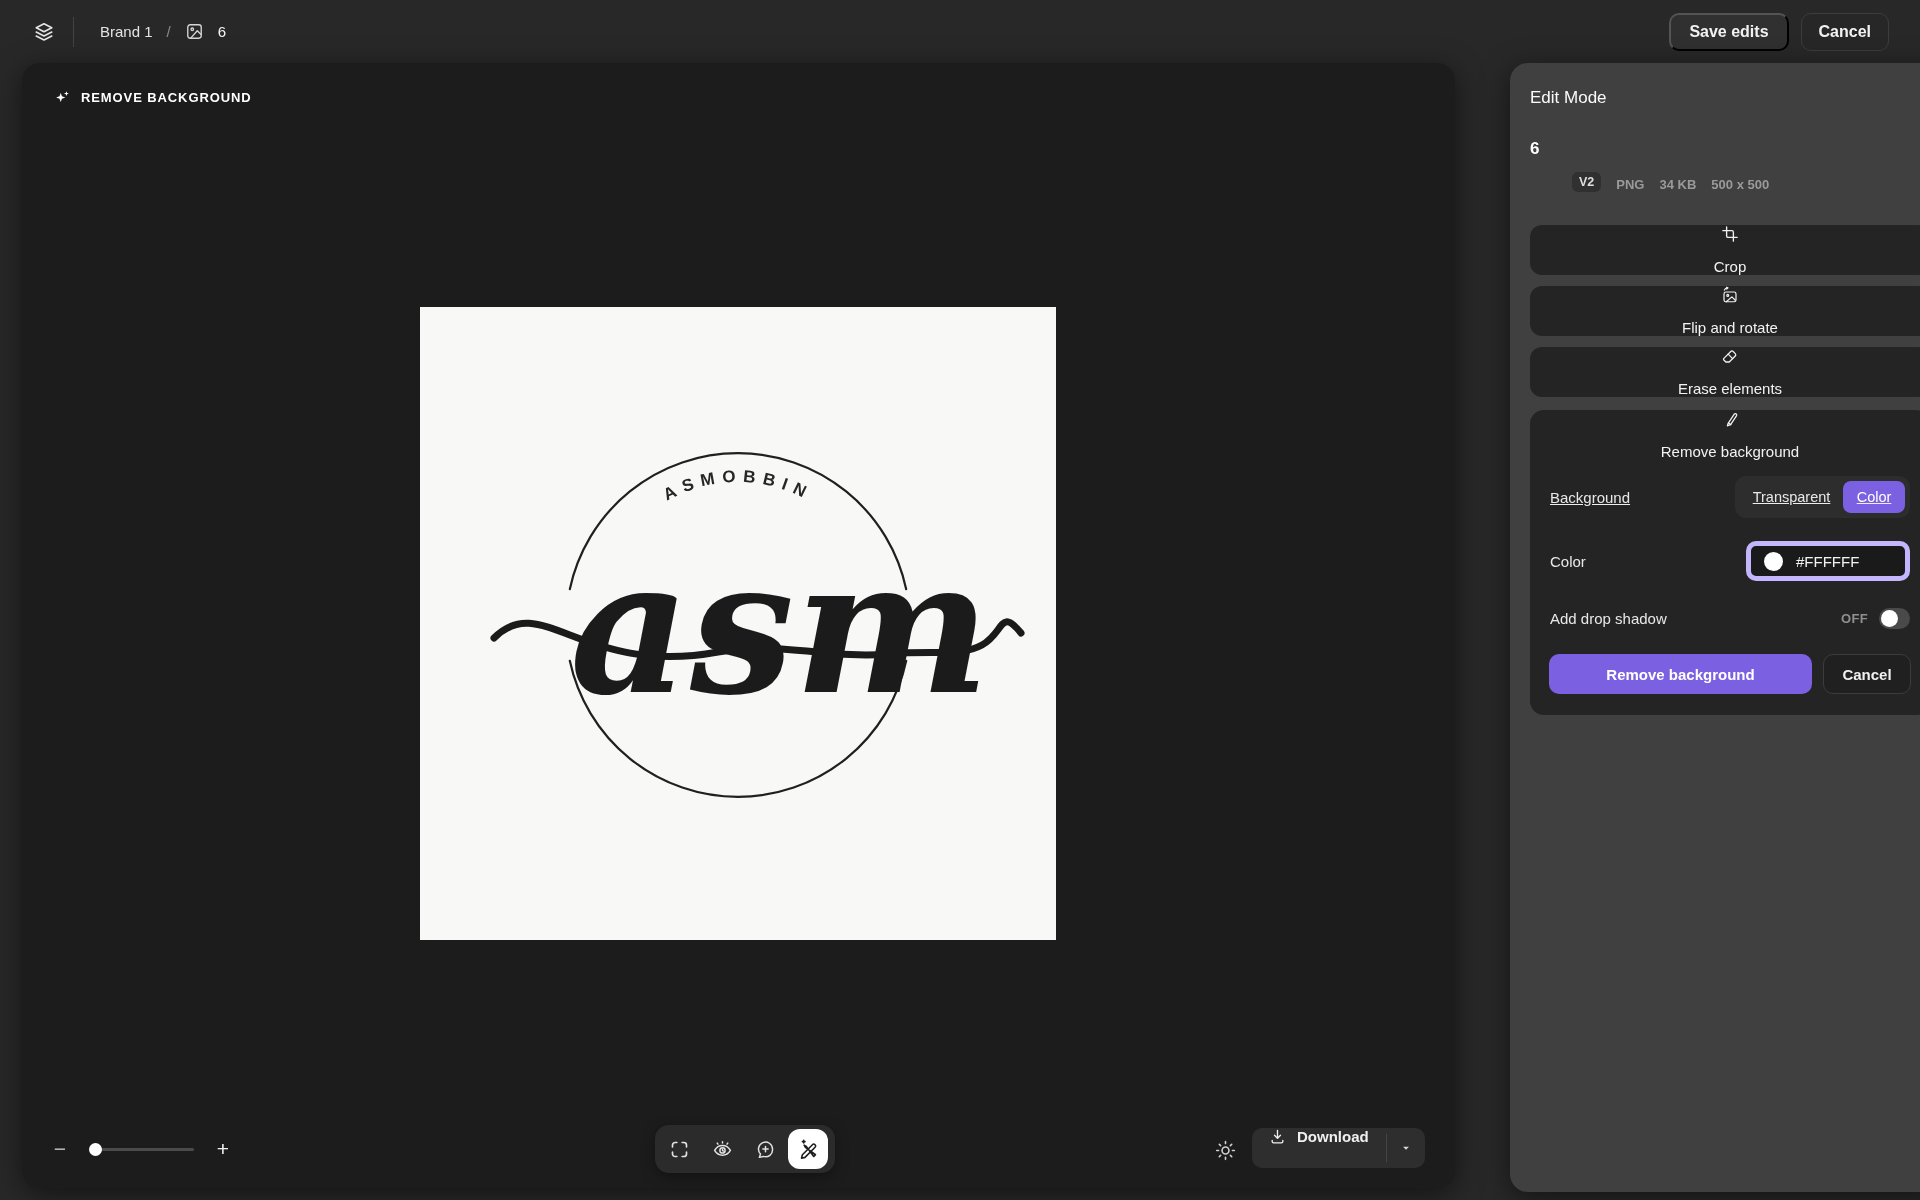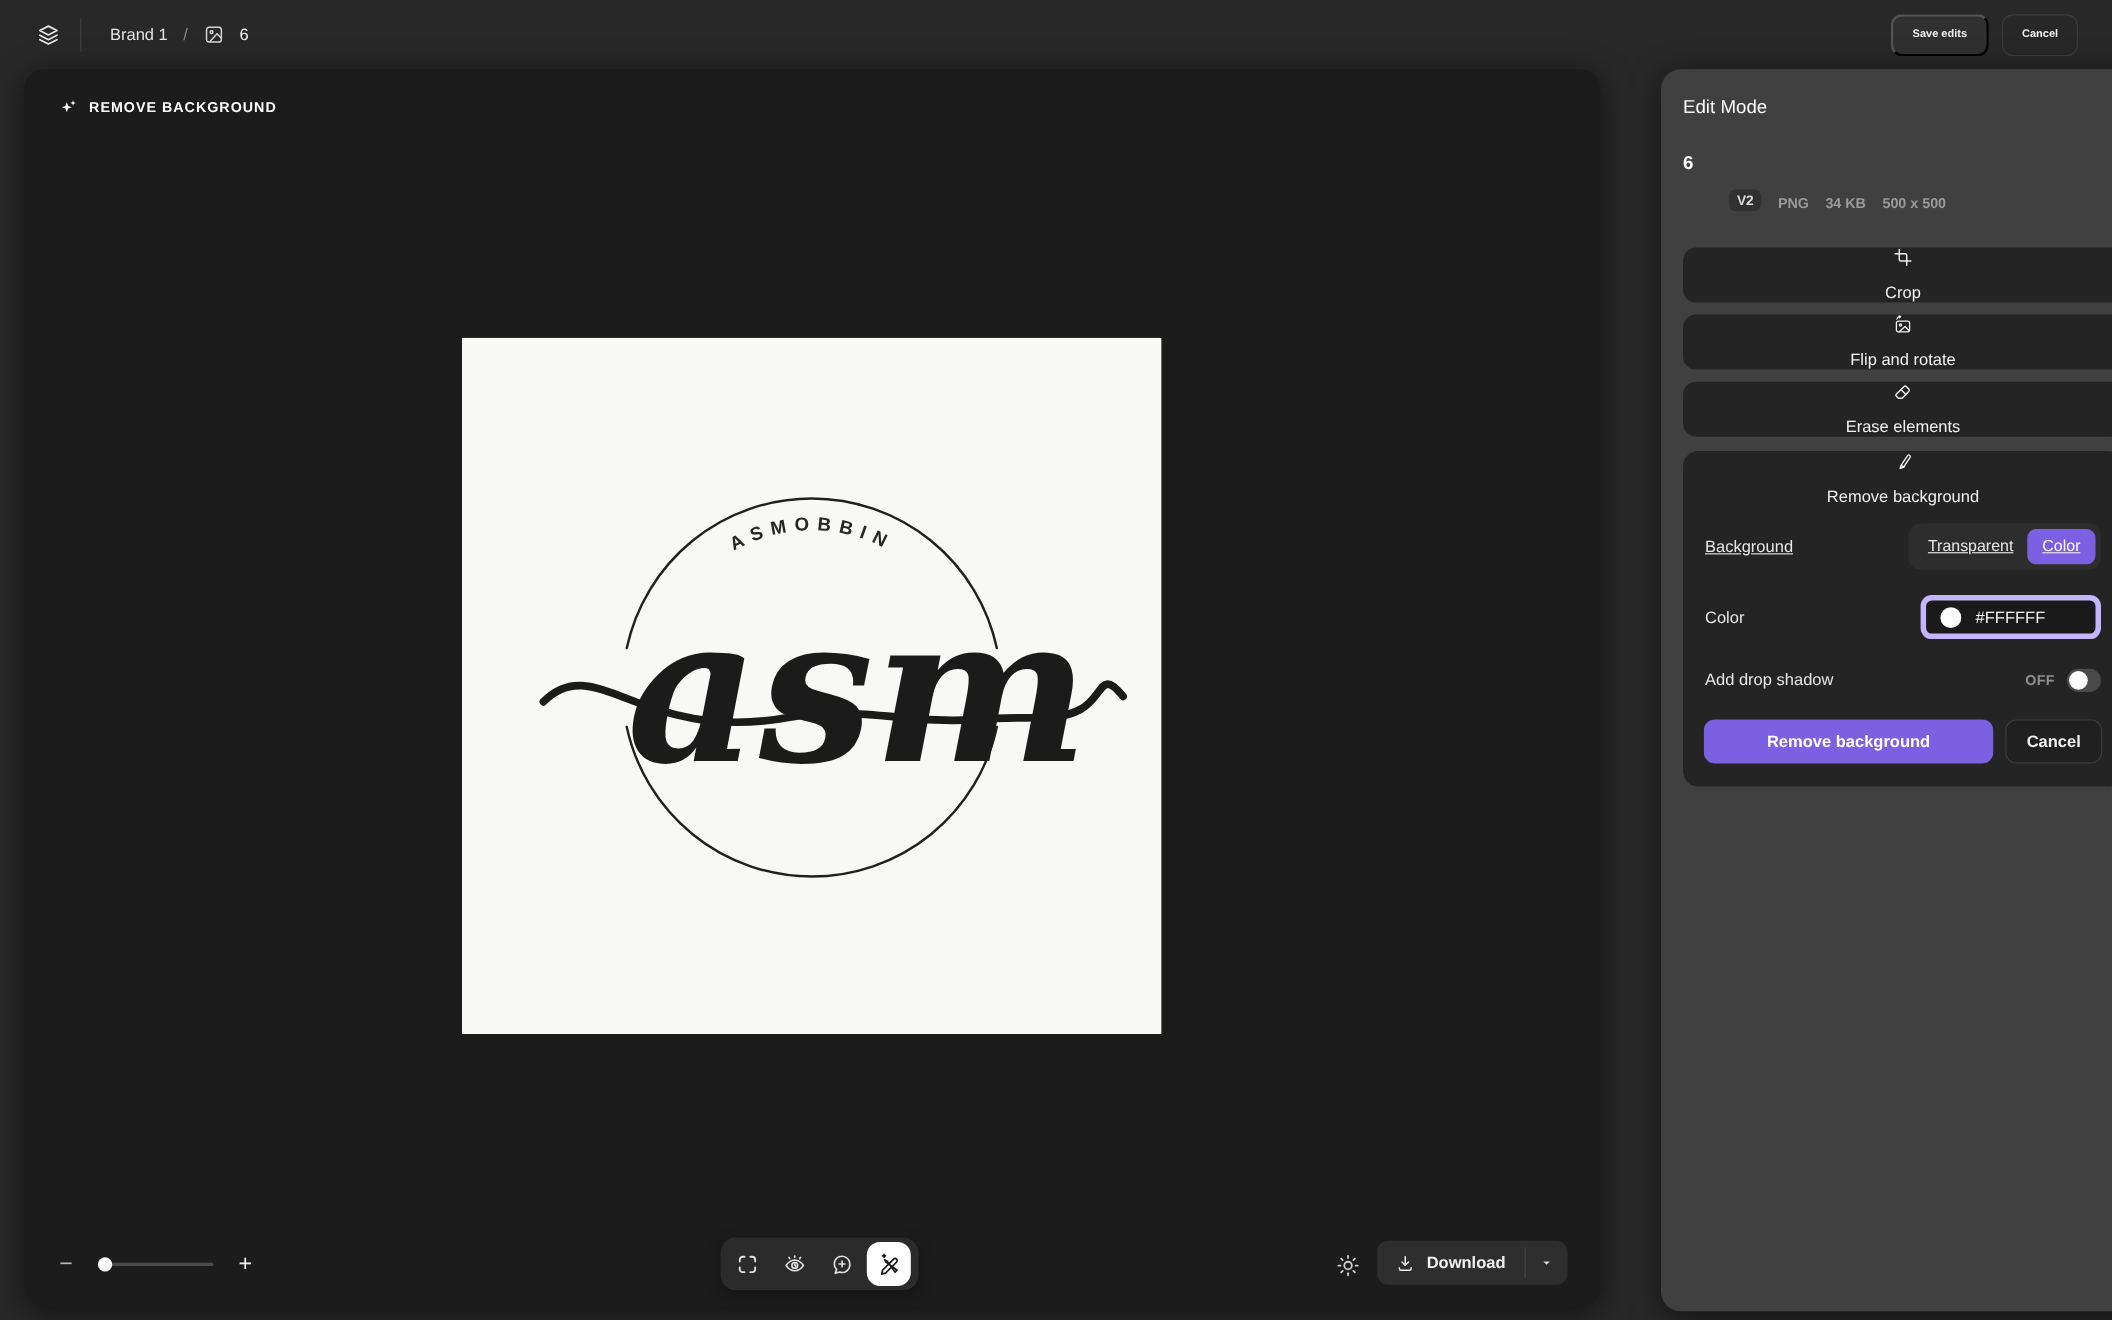--- a/index.html
+++ b/index.html
@@ -20,21 +20,21 @@
   .tb-logo { width:22px; height:22px; color:#e6e6e6; }
   .tb-divider { width:1px; height:30px; background:#434343; margin:0 26px 0 18px; }
   .crumbs { display:flex; align-items:center; gap:14px; font-size:15px; }
   .crumb-brand { color:#e3e3e3; }
   .crumb-sep { color:#8a8a8a; }
   .crumb-imgicon { width:19px; height:19px; color:#d6d6d6; }
   .crumb-asset { color:#f5f5f5; }
   .tb-spacer { flex:1; }
   .btn {
     display:flex; align-items:center; justify-content:center;
-    height:38px; border-radius:10px; font-size:10px; cursor:pointer;
+    height:38px; border-radius:10px; font-size:16px; cursor:pointer;
     color:#f2f2f2; font-family:inherit;
   }
   .btn-save { background:#303030; padding:0 18px; font-weight:700; }
   .btn-tb-cancel { background:#272727; border:1px solid #3d3d3d; padding:0 17px; margin-left:12px; font-weight:600; }
 
   
   .canvas {
     position:absolute; left:22px; top:63px; width:1433px; height:1125px;
     background:#1c1c1c; border-radius:18px;
     box-shadow:0 6px 28px rgba(0,0,0,.5);
@@ -79,21 +79,21 @@
     background:none; border:none; cursor:pointer;
   }
   .brightness svg { width:23px; height:23px; }
 
   .download {
     position:absolute; left:1230px; top:1065px; height:40px;
     display:flex; align-items:stretch; background:#2e2e2e; border-radius:10px;
     overflow:hidden;
   }
   .dl-main {
-    display:flex; align-items:center; gap:11px; padding:0 17px;
+    display:flex; gap:11px; padding:0 17px;
     font-size:15px; font-weight:600; color:#f0f0f0; cursor:pointer; background:none; border:none; font-family:inherit;
   }
   .dl-main svg { width:17px; height:17px; }
   .dl-sep { width:1px; background:#454545; margin:6px 0; }
   .dl-caret {
     width:38px; display:flex; align-items:center; justify-content:center;
     color:#d9d9d9; cursor:pointer; background:none; border:none;
   }
   .dl-caret svg { width:14px; height:14px; }
 

